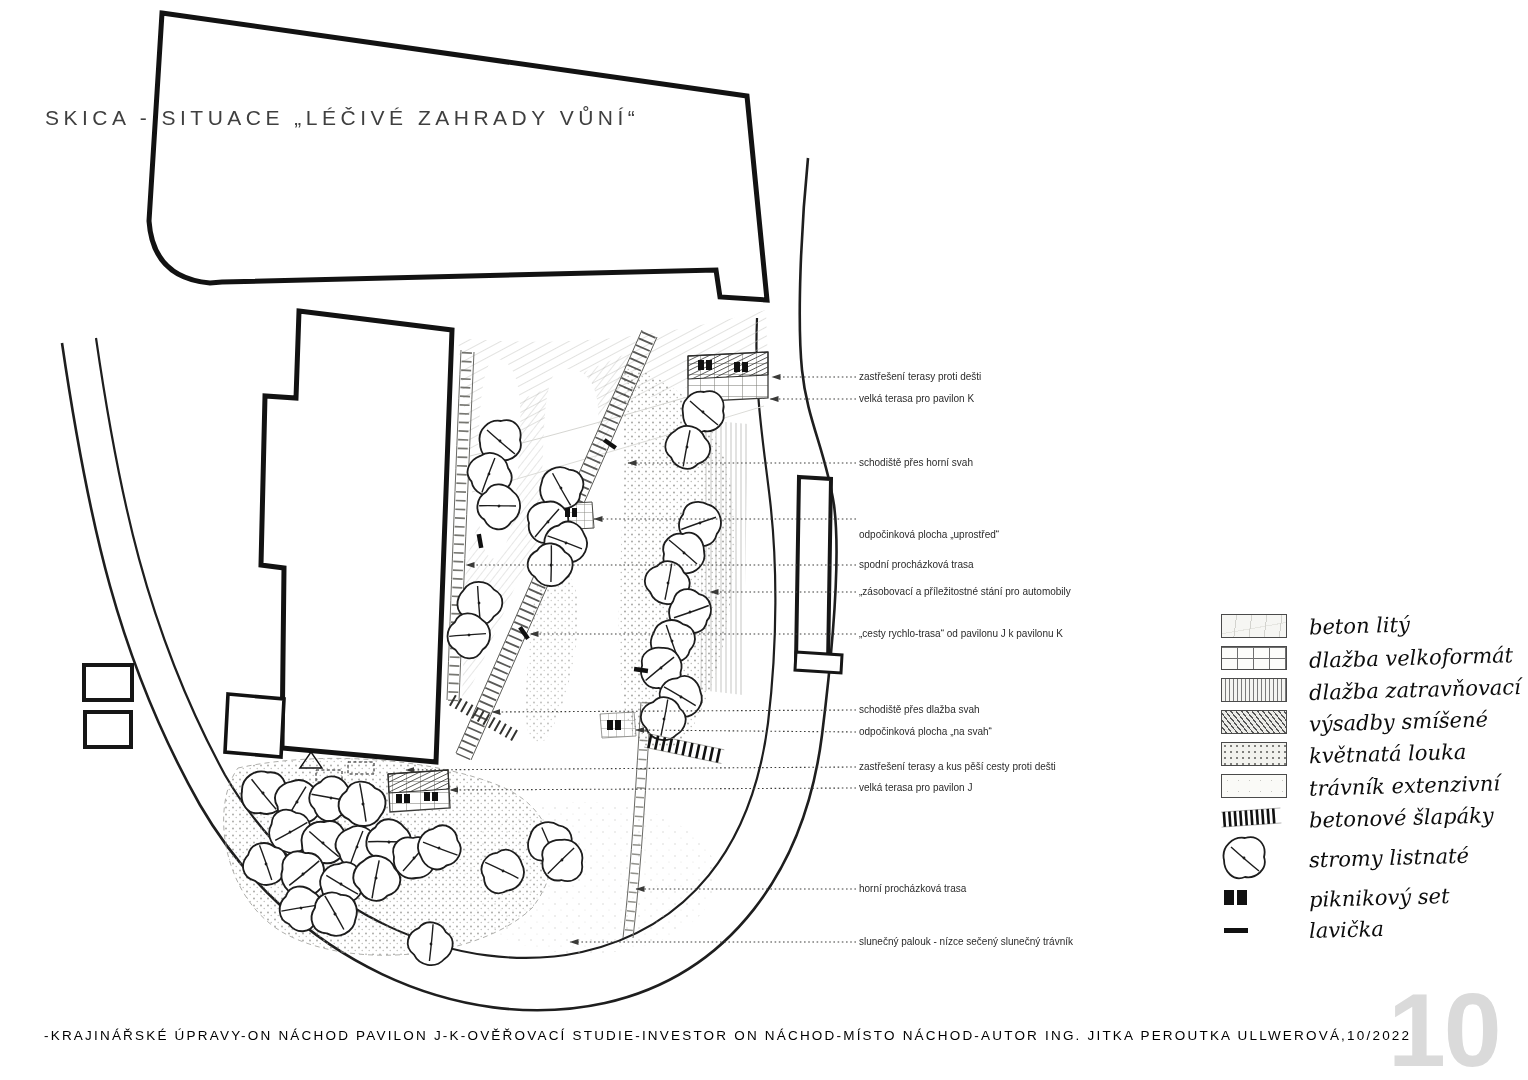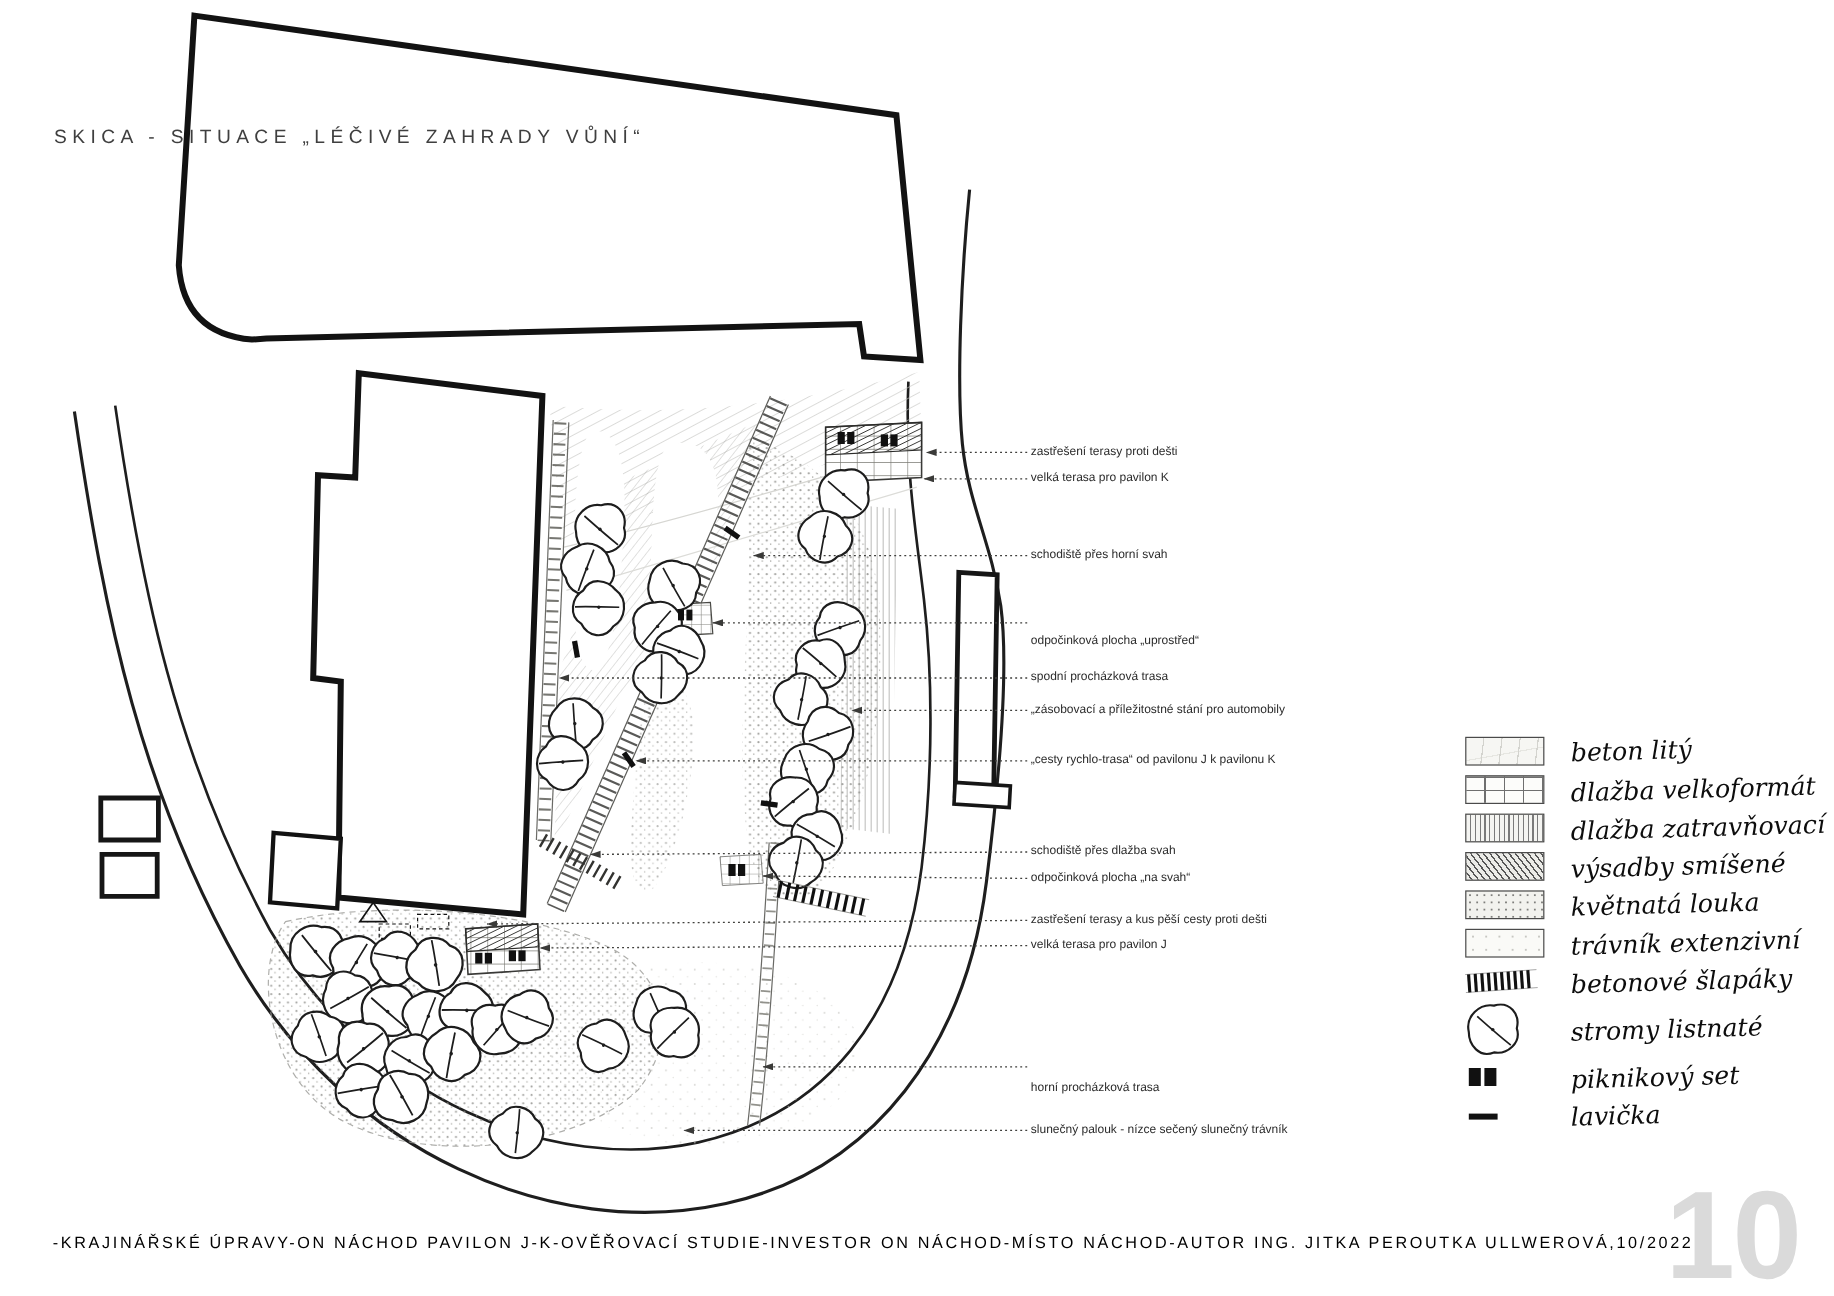--- a/index.html
+++ b/index.html
@@ -1,19 +1,19 @@
 <!DOCTYPE html>
 <html><head>
 <meta charset="utf-8">
 <style>
   html,body{margin:0;padding:0;background:#fff;}
   .sheet{position:relative;width:1528px;height:1080px;background:#ffffff;overflow:hidden;
          font-family:"Liberation Sans",sans-serif;}
   .plan-svg{position:absolute;left:0;top:0;}
-  .page-title{position:absolute;left:45px;top:106px;font-size:16px;letter-spacing:4.5px;
+  .page-title{position:absolute;left:45px;top:106px;font-size:21px;letter-spacing:4.5px;
               color:#3f3f3f;white-space:nowrap;}
   .anno{position:absolute;left:859px;font-size:10px;color:#2b2b2b;white-space:nowrap;line-height:14px;}
   .legend{position:absolute;left:1221px;top:614px;display:flex;flex-direction:column;gap:8px;}
   .legend-row{display:flex;align-items:center;gap:22px;height:24px;}
   .legend-row.tall{height:40px;}
   .swatch{width:66px;height:24px;border:1px solid #4a4a4a;box-sizing:border-box;flex:0 0 66px;}
   .swatch-icon{width:66px;display:flex;align-items:center;justify-content:flex-start;flex:0 0 66px;}
   .legend-label{font-family:"DejaVu Serif",serif;font-style:italic;font-size:21px;color:#0d0d0d;
                 transform:rotate(-1.6deg);white-space:nowrap;}
   .sw-beton{background-color:#f6f6f3;
@@ -247,21 +247,21 @@
   <div class="anno" style="top:392px">velká terasa pro pavilon K</div>
   <div class="anno" style="top:456px">schodiště přes horní svah</div>
   <div class="anno" style="top:528px">odpočinková plocha „uprostřed“</div>
   <div class="anno" style="top:558px">spodní procházková trasa</div>
   <div class="anno" style="top:585px">„zásobovací a příležitostné stání pro automobily</div>
   <div class="anno" style="top:627px">„cesty rychlo-trasa“ od pavilonu J k pavilonu K</div>
   <div class="anno" style="top:703px">schodiště přes dlažba svah</div>
   <div class="anno" style="top:725px">odpočinková plocha „na svah“</div>
   <div class="anno" style="top:760px">zastřešení terasy a kus pěší cesty proti dešti</div>
   <div class="anno" style="top:781px">velká terasa pro pavilon J</div>
-  <div class="anno" style="top:900px">horní procházková trasa</div>
+  <div class="anno" style="top:882px">horní procházková trasa</div>
   <div class="anno" style="top:935px">slunečný palouk - nízce sečený slunečný trávník</div>
 
   <div class="legend">
     <div class="legend-row">
       <div class="swatch sw-beton"></div>
       <div class="legend-label">beton litý</div>
     </div>
     <div class="legend-row">
       <div class="swatch sw-velko"></div>
       <div class="legend-label">dlažba velkoformát</div>

